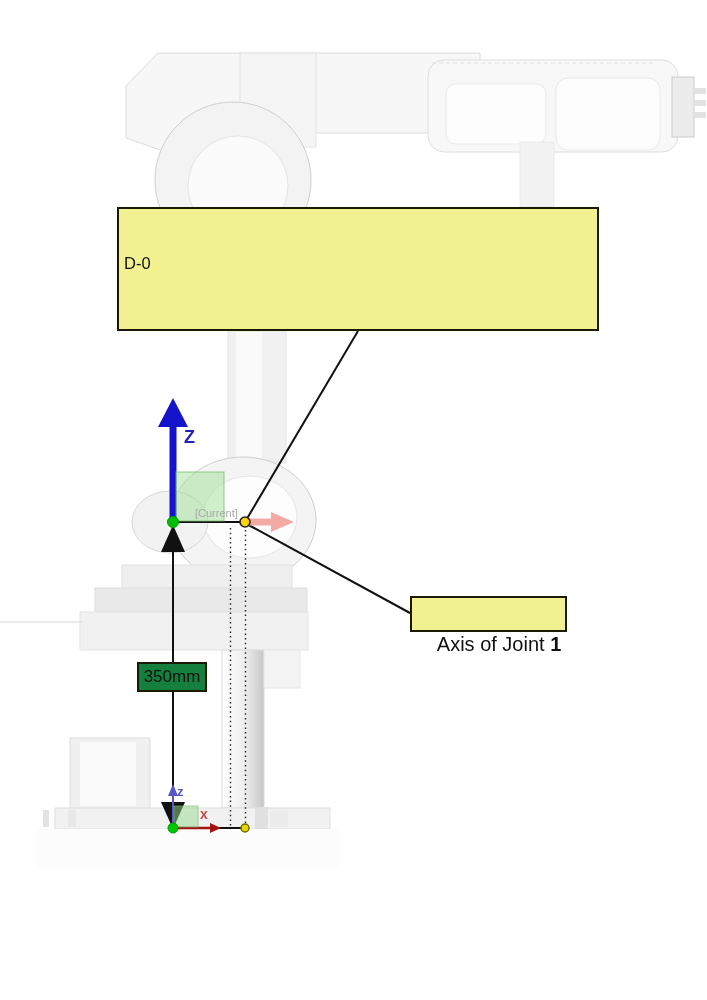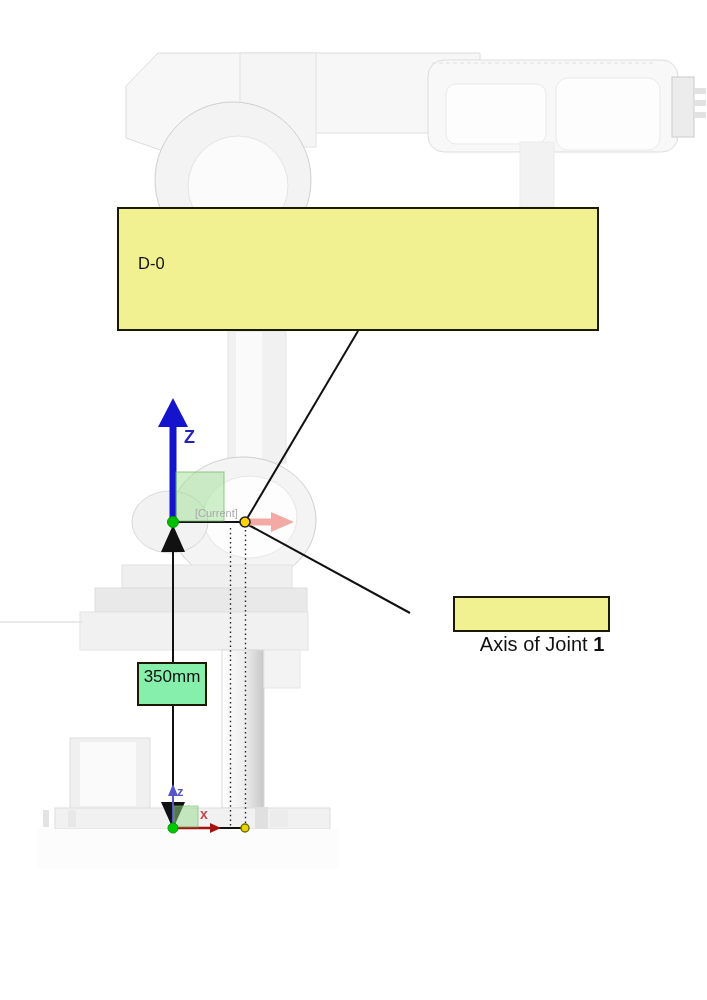--- a/index.html
+++ b/index.html
@@ -6,34 +6,33 @@
   #stage{
     position:relative;width:707px;height:1000px;background:#ffffff;overflow:hidden;
     font-family:"Liberation Sans","DejaVu Sans",sans-serif;
   }
   #diagram-svg{position:absolute;left:0;top:0;}
   .overlay{position:absolute;}
   .callout-box{
     left:117px;top:207px;width:482px;height:124px;box-sizing:border-box;
     background:#F1F191;border:2px solid #1a1a00;
     font-size:16.5px;line-height:20px;color:#111;
-    padding:4px 19px;white-space:pre;overflow:hidden;
+    padding:4px 5px;white-space:pre;overflow:hidden;
   }
   .callout-title{margin:0;}
   .joint-label-box{
     left:410px;top:596px;width:157px;height:36px;box-sizing:border-box;
     background:#F1F191;border:2px solid #1a1a00;
     font-size:20px;line-height:31px;color:#111;text-align:center;
     white-space:pre;
-    margin-left:43px;
   }
   .joint-label-box .num{font-weight:bold;}
   .dim-box{
-    left:137px;top:662px;width:70px;height:44px;box-sizing:border-box;
-    background:#86efac;border:2px solid #1a1a00;
+    left:137px;top:662px;width:70px;height:30px;box-sizing:border-box;
+    background:#15803d;border:2px solid #1a1a00;
     font-size:17px;line-height:25px;color:#111;text-align:center;white-space:pre;
   }
   .lbl{position:absolute;white-space:pre;}
   .lbl-current{left:195px;top:507px;font-size:11px;color:#a9a9a9;}
   .lbl-zupper{left:184px;top:427px;font-size:18px;font-weight:bold;color:#2222BB;}
   .lbl-zbase{left:177px;top:784px;font-size:13px;font-weight:bold;color:#5656C8;}
   .lbl-xbase{left:200px;top:806px;font-size:14px;font-weight:bold;color:#C84848;}
 </style>
 </head>
 <body>

